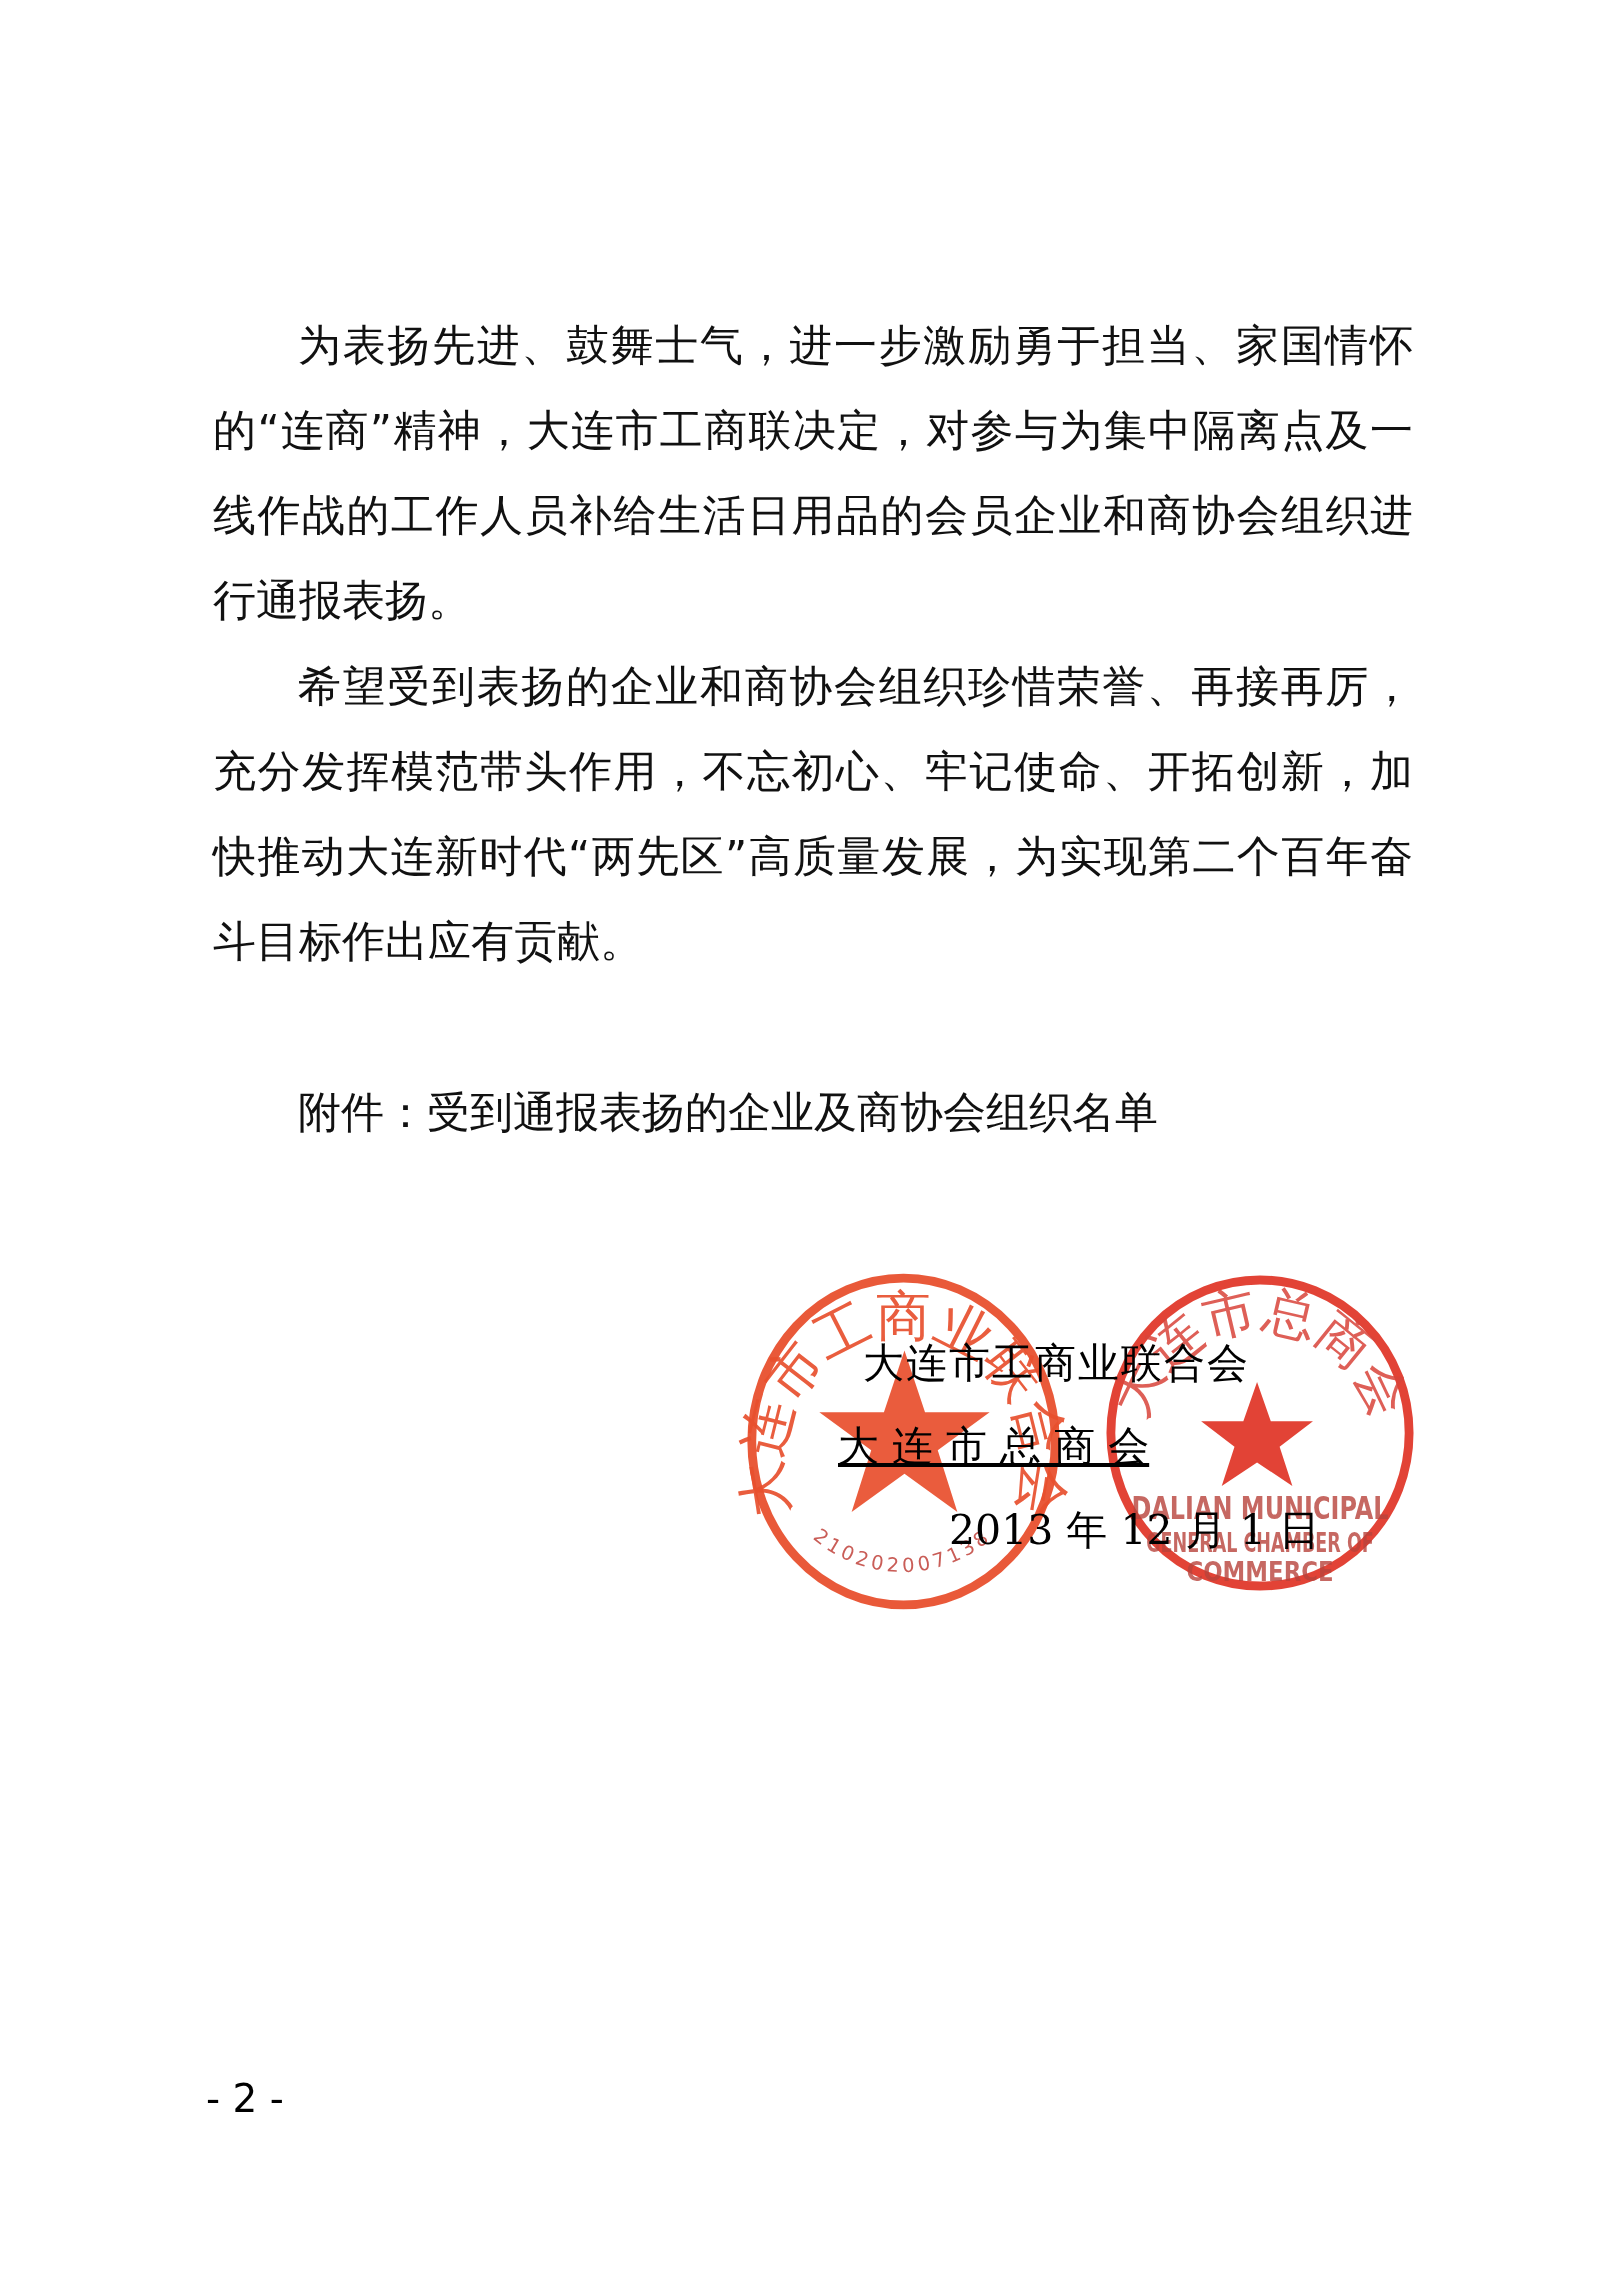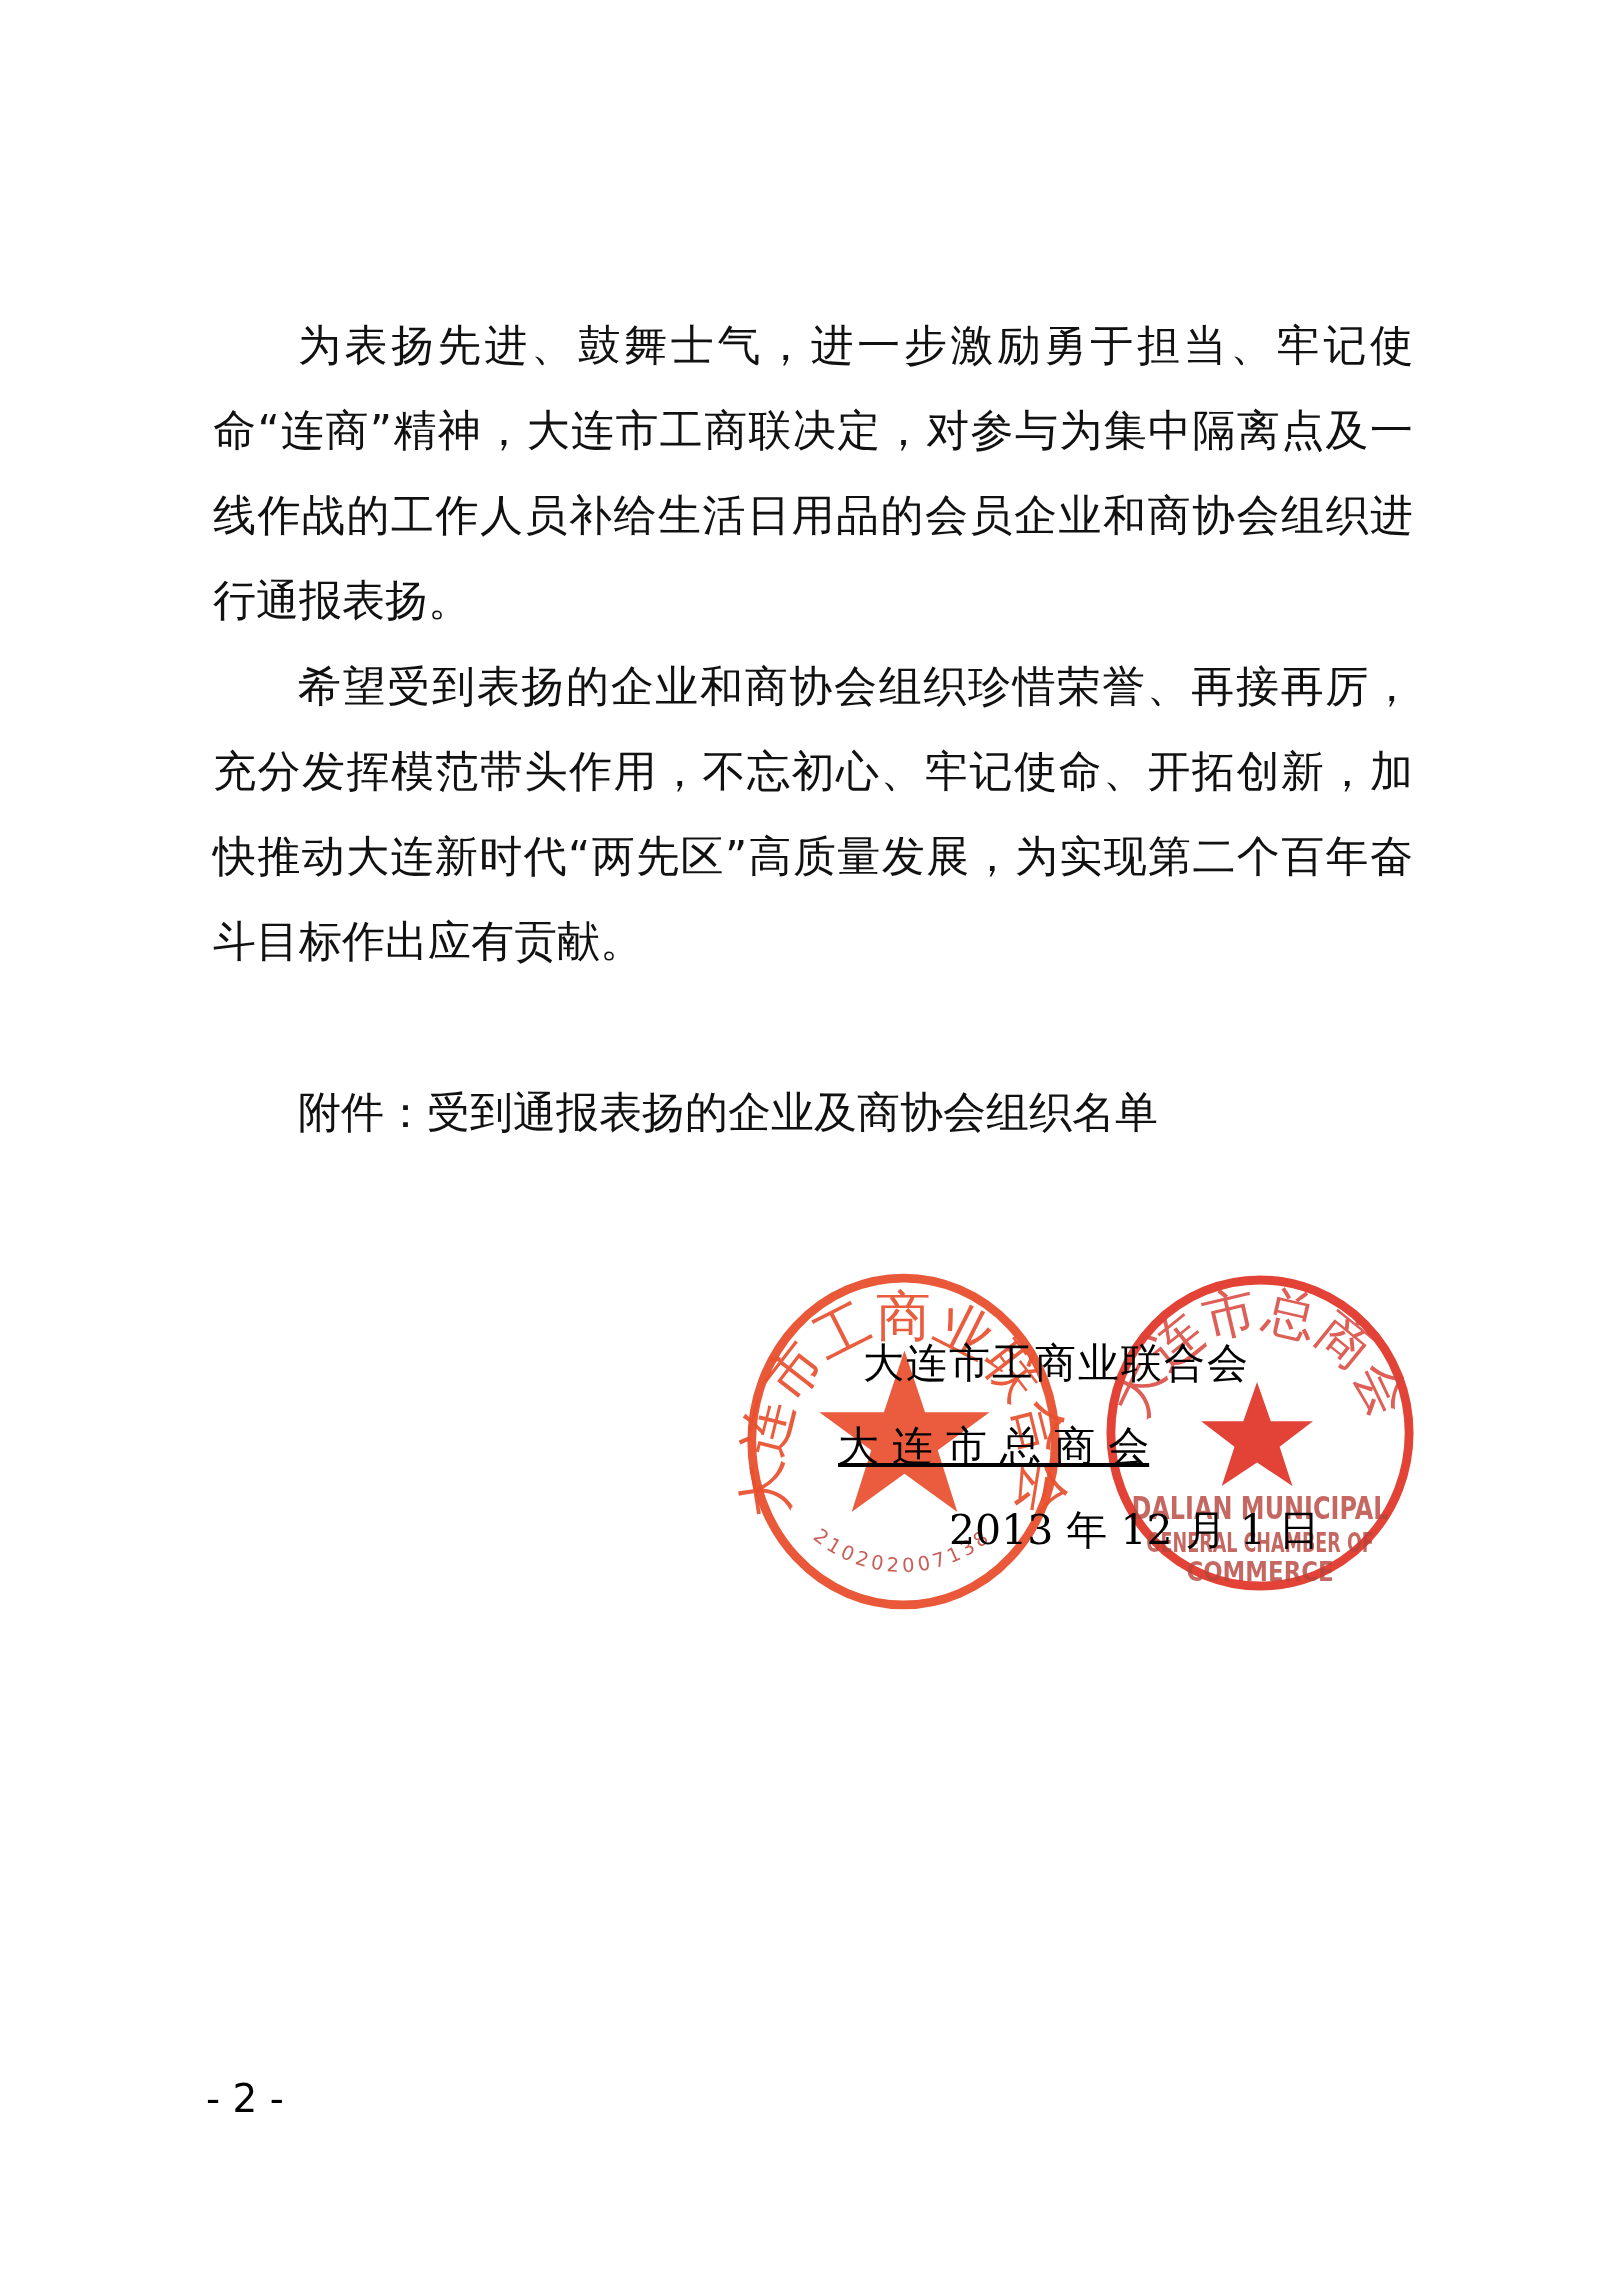--- a/index.html
+++ b/index.html
@@ -34,21 +34,21 @@
     font-family: "DejaVu Sans", "Liberation Sans", sans-serif;
     font-size: 39px; color: #000; white-space: pre;
   }
 </style>
 </head>
 <body>
 
 <div class="page">
 
   <div class="body-text" id="para1">
-    <p class="para">为表扬先进、鼓舞士气，进一步激励勇于担当、牢记使命“连商”精神，大连市工商联决定，对参与为集中隔离点及一线作战的工作人员补给生活日用品的会员企业和商协会组织进行通报表扬。</p>
+    <p class="para">为表扬先进、鼓舞士气，进一步激励勇于担当、家国情怀的“连商”精神，大连市工商联决定，对参与为集中隔离点及一线作战的工作人员补给生活日用品的会员企业和商协会组织进行通报表扬。</p>
   </div>
 
   <div class="body-text" id="attachment">
     <p class="para">附件：受到通报表扬的企业及商协会组织名单</p>
   </div>
 
   <div class="body-text" id="para2">
     <p class="para">希望受到表扬的企业和商协会组织珍惜荣誉、再接再厉，充分发挥模范带头作用，不忘初心、牢记使命、开拓创新，加快推动大连新时代“两先区”高质量发展，为实现第二个百年奋斗目标作出应有贡献。</p>
   </div>
 

